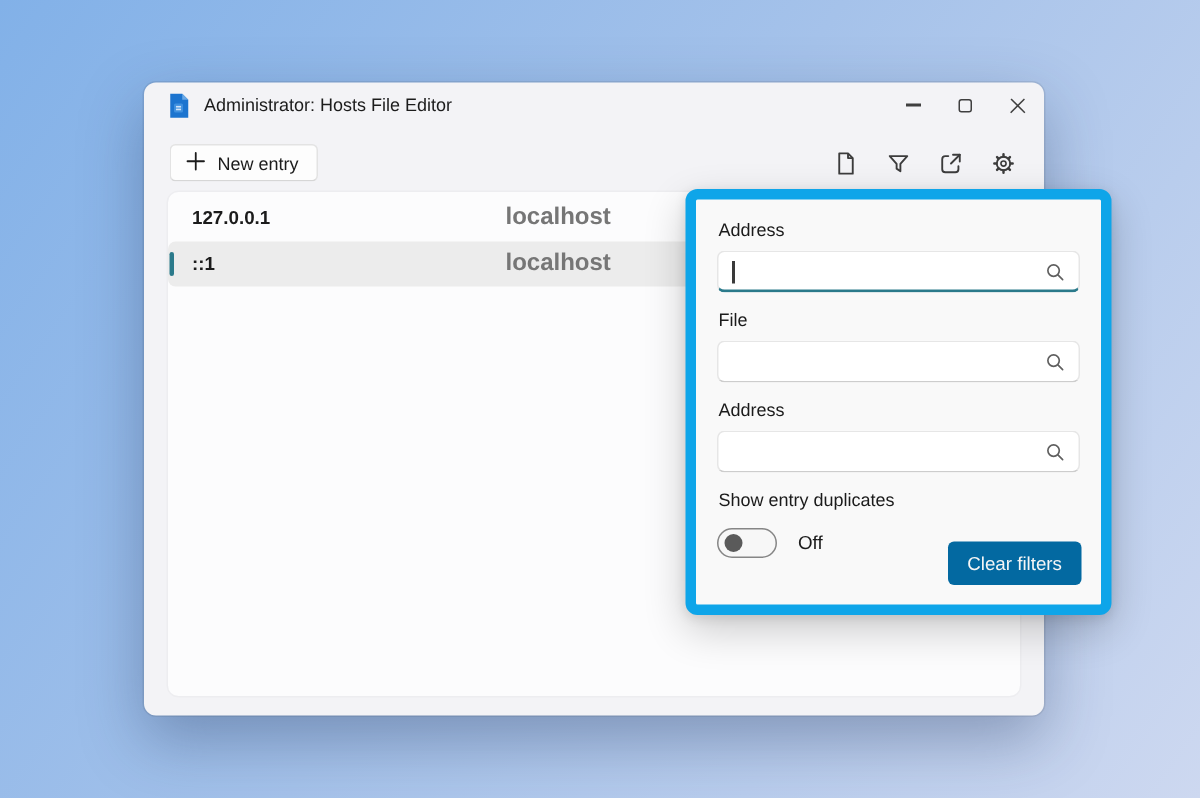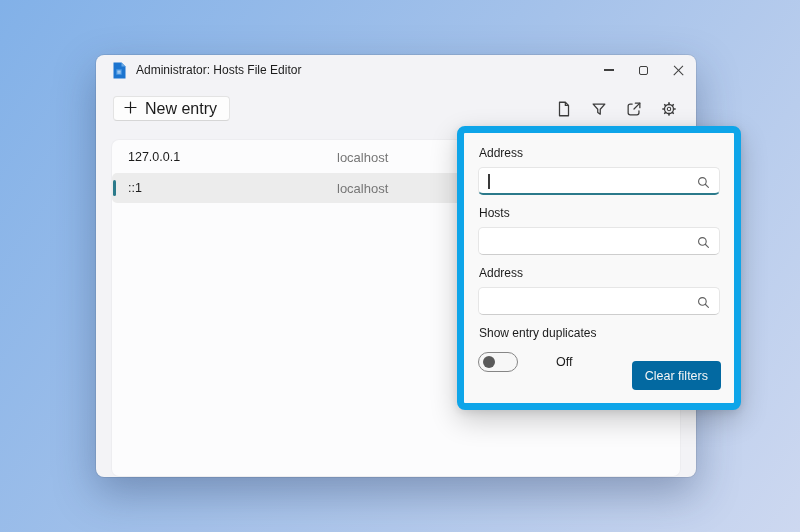--- a/index.html
+++ b/index.html
@@ -43,37 +43,38 @@
   .glyph-close::before{transform:rotate(45deg);}
   .glyph-close::after{transform:rotate(-45deg);}
 
   
   .toolbar{position:absolute;left:0;top:41px;width:100%;height:26px;}
   .new-entry-btn{
     position:absolute;left:17px;top:0;height:25px;
     display:inline-flex;align-items:center;gap:8px;
     padding:0 12px 0 10px;
     background:#fdfdfd;border:1px solid #e3e3e3;border-bottom-color:#d6d6d6;
-    border-radius:4px;font-size:16px;color:#1b1b1b;cursor:default;
+    border-radius:4px;font-size:12px;color:#1b1b1b;cursor:default;
   }
   .toolbar-icons{position:absolute;right:14px;top:0;display:flex;gap:9px;}
   .icon-btn{width:26px;height:26px;display:flex;align-items:center;justify-content:center;background:transparent;border:none;border-radius:4px;cursor:default;}
   .icon-btn svg{display:block;}
 
   
   .entry-list{
-    position:absolute;left:16px;top:85px;width:568px;height:336px;
+    position:absolute;left:16px;top:73px;width:568px;height:336px;
     background:#fcfcfd;border-radius:7px;box-shadow:0 0 0 1px rgba(0,0,0,.025);
     padding-top:1px;
+    font-weight:bold;
   }
   .row{
     position:relative;height:30px;display:flex;align-items:center;
     padding-left:16px;font-size:12.5px;margin:1px 0;border-radius:5px;
   }
-  .row .hosts-cell{position:absolute;left:225px;font-size:13px;color:var(--muted-text);}
+  .row .hosts-cell{position:absolute;left:225px;font-size:16px;color:var(--muted-text);}
   .row.selected{background:var(--selected-row-bg);}
   .row-accent{position:absolute;left:1px;top:7px;width:3px;height:16px;border-radius:2px;background:var(--accent);display:none;}
   .row.selected .row-accent{display:block;}
 
   
   .filter-popup{
     position:absolute;left:457px;top:126px;width:284px;height:284px;
     background:var(--popup-bg);
     border:7px solid #0ea5e9;border-radius:8px;
     box-shadow:0 10px 28px rgba(0,0,0,.20),0 2px 8px rgba(0,0,0,.10);
@@ -98,21 +99,21 @@
   }
   @keyframes blink{50%{opacity:0;}}
 
   .toggle-label{font-size:12px;margin:4px 0 12px 1px;}
   .toggle-row{display:flex;align-items:center;gap:14px;}
   .switch{
     position:relative;width:40px;height:20px;flex:none;
     border:1px solid #868686;border-radius:10px;background:#f7f7f7;cursor:default;
   }
   .switch-knob{position:absolute;left:4px;top:3px;width:12px;height:12px;border-radius:50%;background:#5a5a5a;}
-  .toggle-state{font-size:12.5px;margin-left:24px;}
+  .toggle-state{font-size:12.5px;}
 
   .clear-btn{
     position:absolute;right:13px;bottom:13px;height:29px;padding:0 13px;
     background:#0369a1;color:#f6f6f6;border:none;border-radius:4px;
     font-size:12.5px;font-family:inherit;cursor:default;
   }
 </style>
 </head>
 <body>
 
@@ -212,21 +213,21 @@
     <input type="text" value="" style="">
     <span class="caret"></span>
     <span class="search-glyph">
       <svg width="13" height="13" viewBox="0 0 14 14" fill="none" stroke="#5f5f5f" stroke-width="1.2" stroke-linecap="round">
         <circle cx="5.8" cy="5.8" r="4.1"></circle>
           <path d="M8.9 8.9l3.4 3.4"></path>
       </svg>
     </span>
   </div>
 
-  <div class="field-label">Hosts</div>
+  <div class="field-label">File</div>
   <div class="input-wrap">
     <input type="text" value="" style="">
     <span class="search-glyph">
       <svg width="13" height="13" viewBox="0 0 14 14" fill="none" stroke="#5f5f5f" stroke-width="1.2" stroke-linecap="round">
         <circle cx="5.8" cy="5.8" r="4.1"></circle>
           <path d="M8.9 8.9l3.4 3.4"></path>
       </svg>
     </span>
   </div>
 

